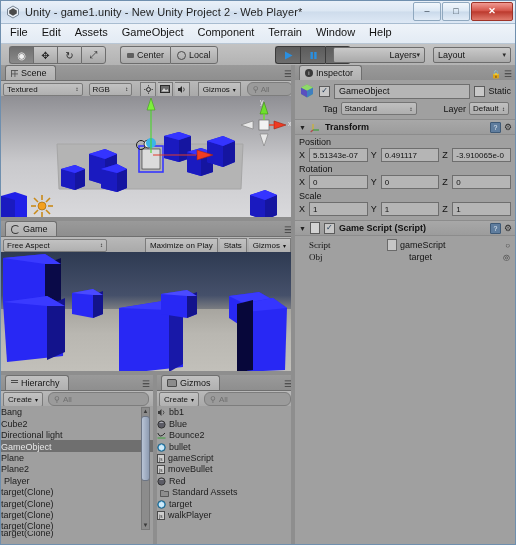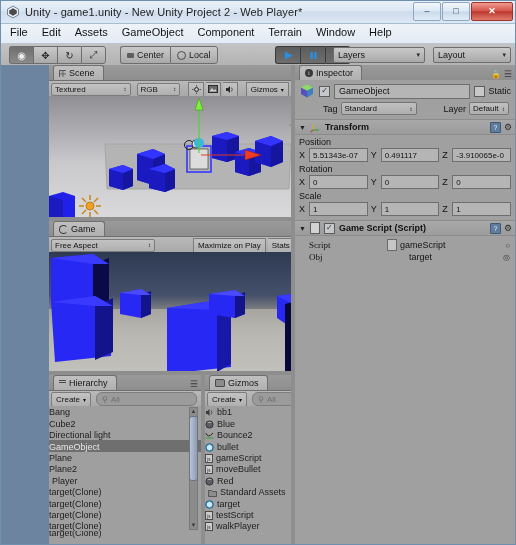--- a/index.html
+++ b/index.html
@@ -125,21 +125,21 @@
     box-sizing: border-box;
   }
   .dd .caret { font-size: 7px; color:#2a2a2a; }
 
   
   .work {
     position: absolute; left:0; right:0; top: 64px; bottom: 0;
     background: #6c84a0;
   }
   .left-col {
-    position:absolute; left: 0; top: 0; width: 294px; bottom: 0; margin-left: 48px;
+    position:absolute; left: 0; top: 0; width: 294px; bottom: 0;
   }
   .right-col {
     position:absolute; left: 294px; top: 0; right: 0; bottom: 0;
     background: #fca5a5;
   }
 
   
   .panel { position:absolute; background:#a0a0a0; }
   .panel-tabrow {
     height: 15px;
@@ -370,21 +370,21 @@
           </svg>
       </div>
       <div class="playbtn">
         <svg width="11" height="11" viewBox="0 0 11 11">
             <polygon points="2,2 7.5,5.5 2,9" fill="#2a8fe0"></polygon>
             <rect x="7.8" y="2" width="1.6" height="7" fill="#2a8fe0"></rect>
           </svg>
       </div>
     </div>
 
-    <div class="dd" style="position:absolute;left:332px;width:92px;">
+    <div class="dd" style="position:absolute;left:332px;width:92px;justify-content:flex-end;">
       <span>Layers</span>
       <span class="caret">▾</span>
     </div>
     <div class="dd" style="position:absolute;left:432px;width:78px;">
       <span>Layout</span>
       <span class="caret">▾</span>
     </div>
   </div>
 
   <div class="work">
@@ -738,27 +738,20 @@
                 <path d="M0.5 1.5 h3 l1 1 h4 v5 h-8 z" fill="#8d8d8d" stroke="#3c3c3c" stroke-width="0.7"></path>
               </svg>
             <span>Standard Assets</span>
           </div>
           <div class="list-row">
             <svg width="9" height="9" viewBox="0 0 9 9">
                 <circle cx="4.5" cy="4.5" r="3.8" fill="#4ea8dd" stroke="#24607f"></circle>
                 <polygon points="4.5,1.6 7,3.2 7,6 4.5,7.4 2,6 2,3.2" fill="#cfe9f8"></polygon>
               </svg>
             <span>target</span>
-          </div>
-          <div class="list-row">
-            <svg width="8" height="9" viewBox="0 0 8 9">
-                <rect x="0.5" y="0.5" width="7" height="8" fill="#cdcdcd" stroke="#4a4a4a"></rect>
-                <text x="4" y="6.6" font-size="4.6" text-anchor="middle" fill="#2b2b2b" font-family="Liberation Sans">js</text>
-              </svg>
-            <span>testScript</span>
           </div>
           <div class="list-row">
             <svg width="8" height="9" viewBox="0 0 8 9">
                 <rect x="0.5" y="0.5" width="7" height="8" fill="#cdcdcd" stroke="#4a4a4a"></rect>
                 <text x="4" y="6.6" font-size="4.6" text-anchor="middle" fill="#2b2b2b" font-family="Liberation Sans">js</text>
               </svg>
             <span>walkPlayer</span>
           </div>
         </div>
       </div>

